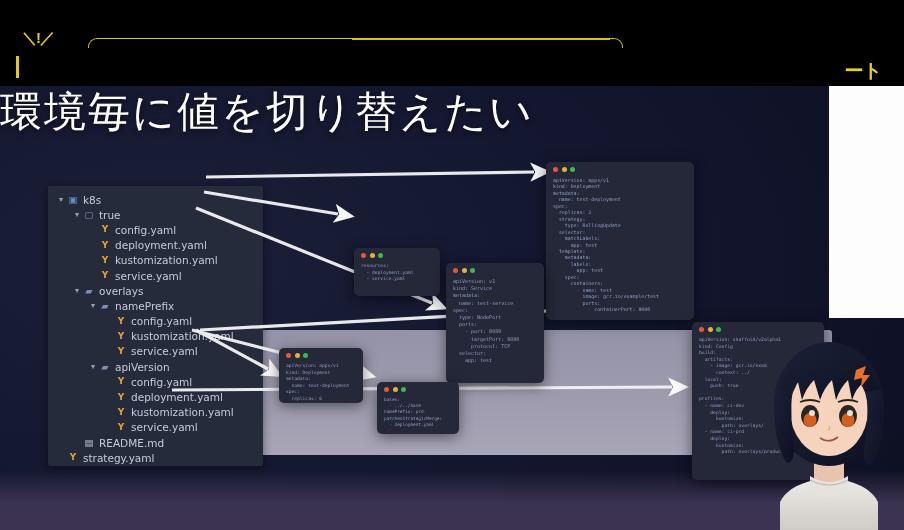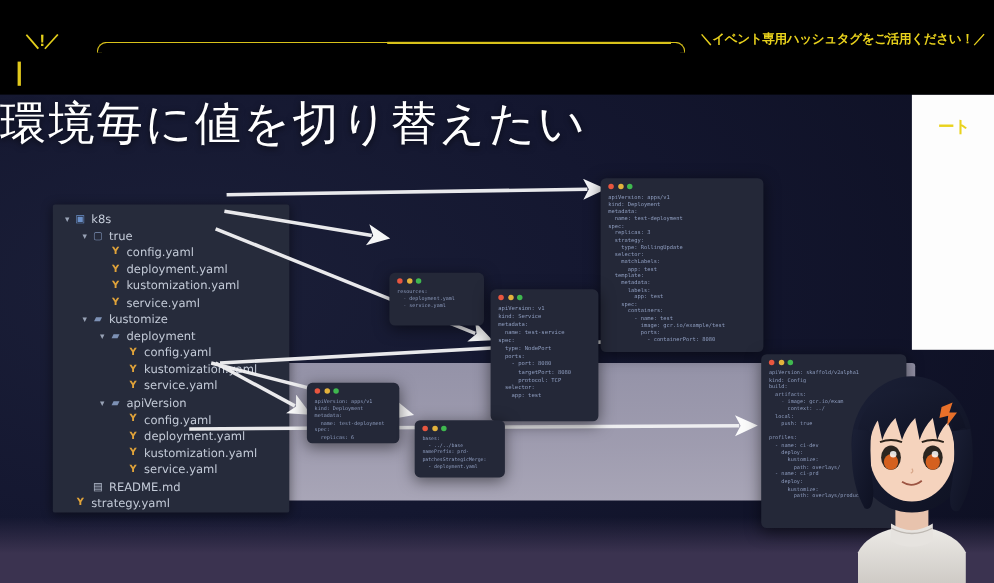--- a/index.html
+++ b/index.html
@@ -39,21 +39,21 @@
     position: absolute; right: 8px; top: 28px;
     color: #e9d21c; font-size: 11.5px; font-weight: bold;
     letter-spacing: -0.4px; white-space: nowrap;
   }
   .hdr-tab {
     position: absolute; left: 16px; top: 56px; width: 3px; height: 22px;
     background: #e0c81c;
   }
   .hdr-right-text {
     position: absolute; right: 22px; top: 58px;
-    color: #e9d21c; font-size: 15px; font-weight: bold; letter-spacing: -0.5px; margin-top: 48px;
+    color: #e9d21c; font-size: 19px; font-weight: bold; letter-spacing: -0.5px;
   }
 
   
   .white-panel {
     position: absolute; left: 829px; top: 86px; width: 75px; height: 232px;
     background: #fdfdfd; z-index: 22;
   }
 
   
   .slide {
@@ -189,26 +189,26 @@
           <span class="tlabel">kustomization.yaml</span>
         </div>
         <div class="trow" style="padding-left: 40px;">
           <span class="chev blank">▾</span>
           <span class="ficon ic-yaml">Y</span>
           <span class="tlabel">service.yaml</span>
         </div>
         <div class="trow" style="padding-left: 24px;">
           <span class="chev">▾</span>
           <span class="ficon ic-folder">▰</span>
-          <span class="tlabel">kustomize</span>
+          <span class="tlabel">overlays</span>
         </div>
         <div class="trow" style="padding-left: 40px;">
           <span class="chev">▾</span>
           <span class="ficon ic-folder">▰</span>
-          <span class="tlabel">deployment</span>
+          <span class="tlabel">namePrefix</span>
         </div>
         <div class="trow" style="padding-left: 56px;">
           <span class="chev blank">▾</span>
           <span class="ficon ic-yaml">Y</span>
           <span class="tlabel">config.yaml</span>
         </div>
         <div class="trow" style="padding-left: 56px;">
           <span class="chev blank">▾</span>
           <span class="ficon ic-yaml">Y</span>
           <span class="tlabel">kustomization.yaml</span>
@@ -413,18 +413,17 @@
     <path d="M68,108 Q77,114 86,107" stroke="#9c5442" stroke-width="1.6" fill="none"></path>
   </svg>
 
   <div class="white-panel"></div>
 
   <div class="hdr-band">
     <div class="spark">＼!／</div>
     <div class="hdr-rule"></div>
     <div class="hdr-rule2"></div>
     <div class="hdr-rule3"></div>
-    <div class="hash-note">＼イベント専用ハッシュタグをご活用ください！／</div>
     <div class="hdr-tab"></div>
     <div class="hdr-right-text">ート</div>
   </div>
 
 </div>
 
 </body></html>

